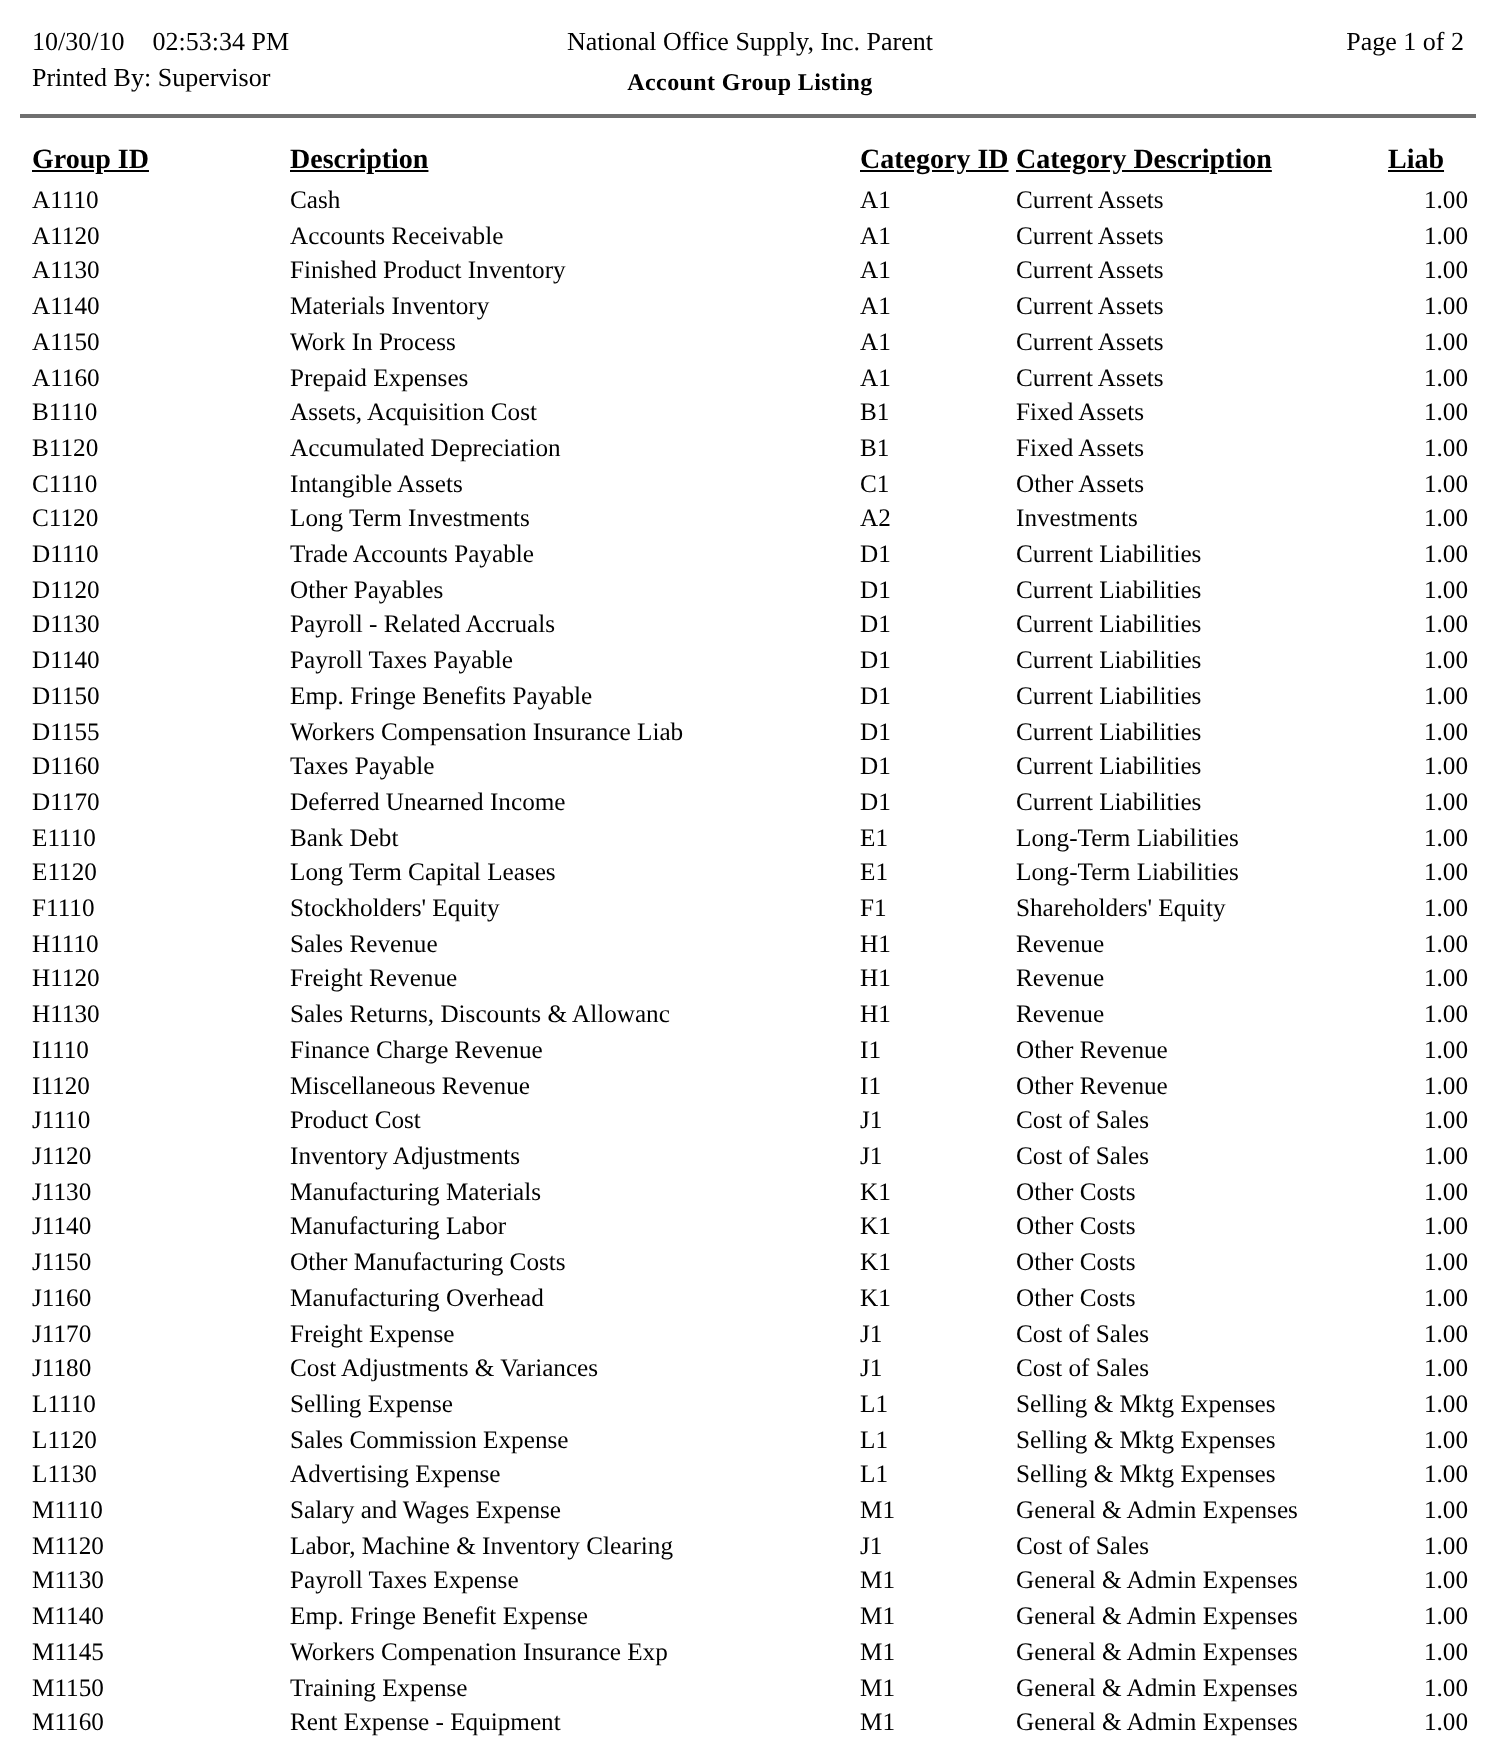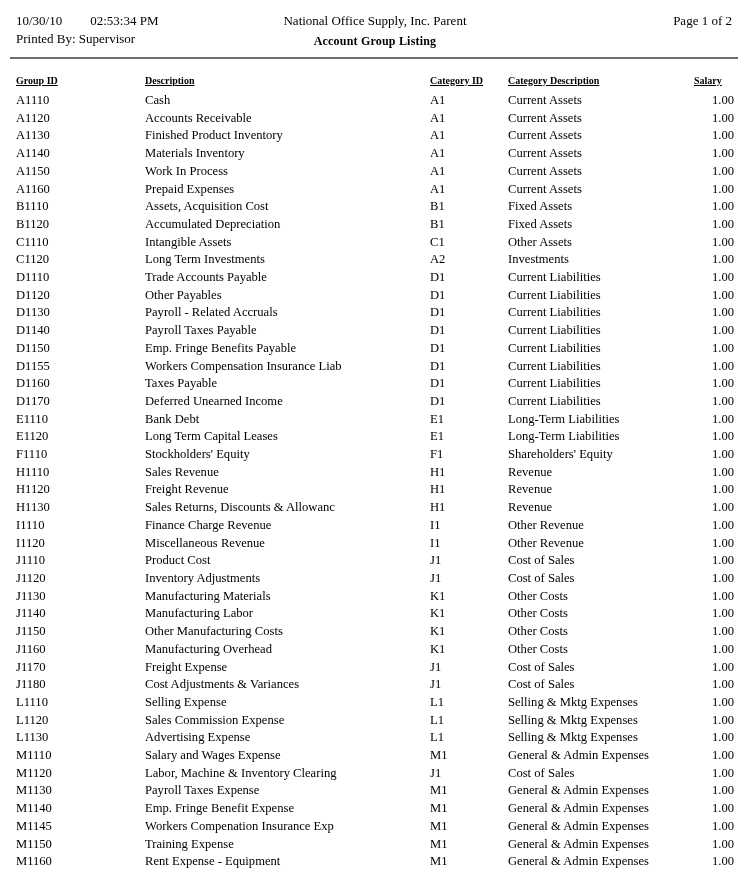--- a/index.html
+++ b/index.html
@@ -18,21 +18,21 @@
     padding: 12px 12px 0 16px;
     overflow: hidden;
   }
   
   .page-header {
     display: grid;
     grid-template-columns: 215px 1fr 215px;
     align-items: start;
   }
   .h-left { font-size: 13px; line-height: 18px; }
-  .h-left .time { margin-left: 28px; }
+  .h-left .time { margin-left: 14px; }
   .h-center { text-align: center; }
   .company { font-weight: normal; font-size: 13px; line-height: 18px; }
   .report-title { font-weight: bold; font-size: 12px; line-height: 21px; margin-top: 1px; letter-spacing: 0.2px; }
   .h-right { text-align: right; font-size: 13px; line-height: 18px; padding-right: 2px; }
   .divider {
     margin-top: 5px;
     margin-left: -6px;
     margin-right: -4px;
     border-top: 2px solid #6f6f6f;
     height: 0;
@@ -40,21 +40,21 @@
   
   table.listing {
     margin-top: 14px;
     border-collapse: collapse;
     table-layout: fixed;
     width: 718px;
   }
   table.listing th {
     text-align: left;
     font-weight: bold;
-    font-size: 10px;
+    font-size: 14px;
     text-decoration: underline;
     padding: 0 0 3px 0;
     line-height: 16px;
     white-space: nowrap;
     overflow: hidden;
   }
   table.listing td {
     font-size: 12.6px;
     line-height: 17.7px;
     padding: 0;
@@ -92,21 +92,21 @@
 
   <div class="divider"></div>
 
   <table class="listing">
     <thead>
       <tr>
         <th class="c1">Group ID</th>
         <th class="c2">Description</th>
         <th class="c3">Category ID</th>
         <th class="c4">Category Description</th>
-        <th class="c5">Salary</th>
+        <th class="c5">Liab</th>
       </tr>
     </thead>
     <tbody>
         <tr>
           <td class="c1">A1110</td>
           <td class="c2">Cash</td>
           <td class="c3">A1</td>
           <td class="c4">Current Assets</td>
           <td class="c5">1.00</td>
         </tr>

